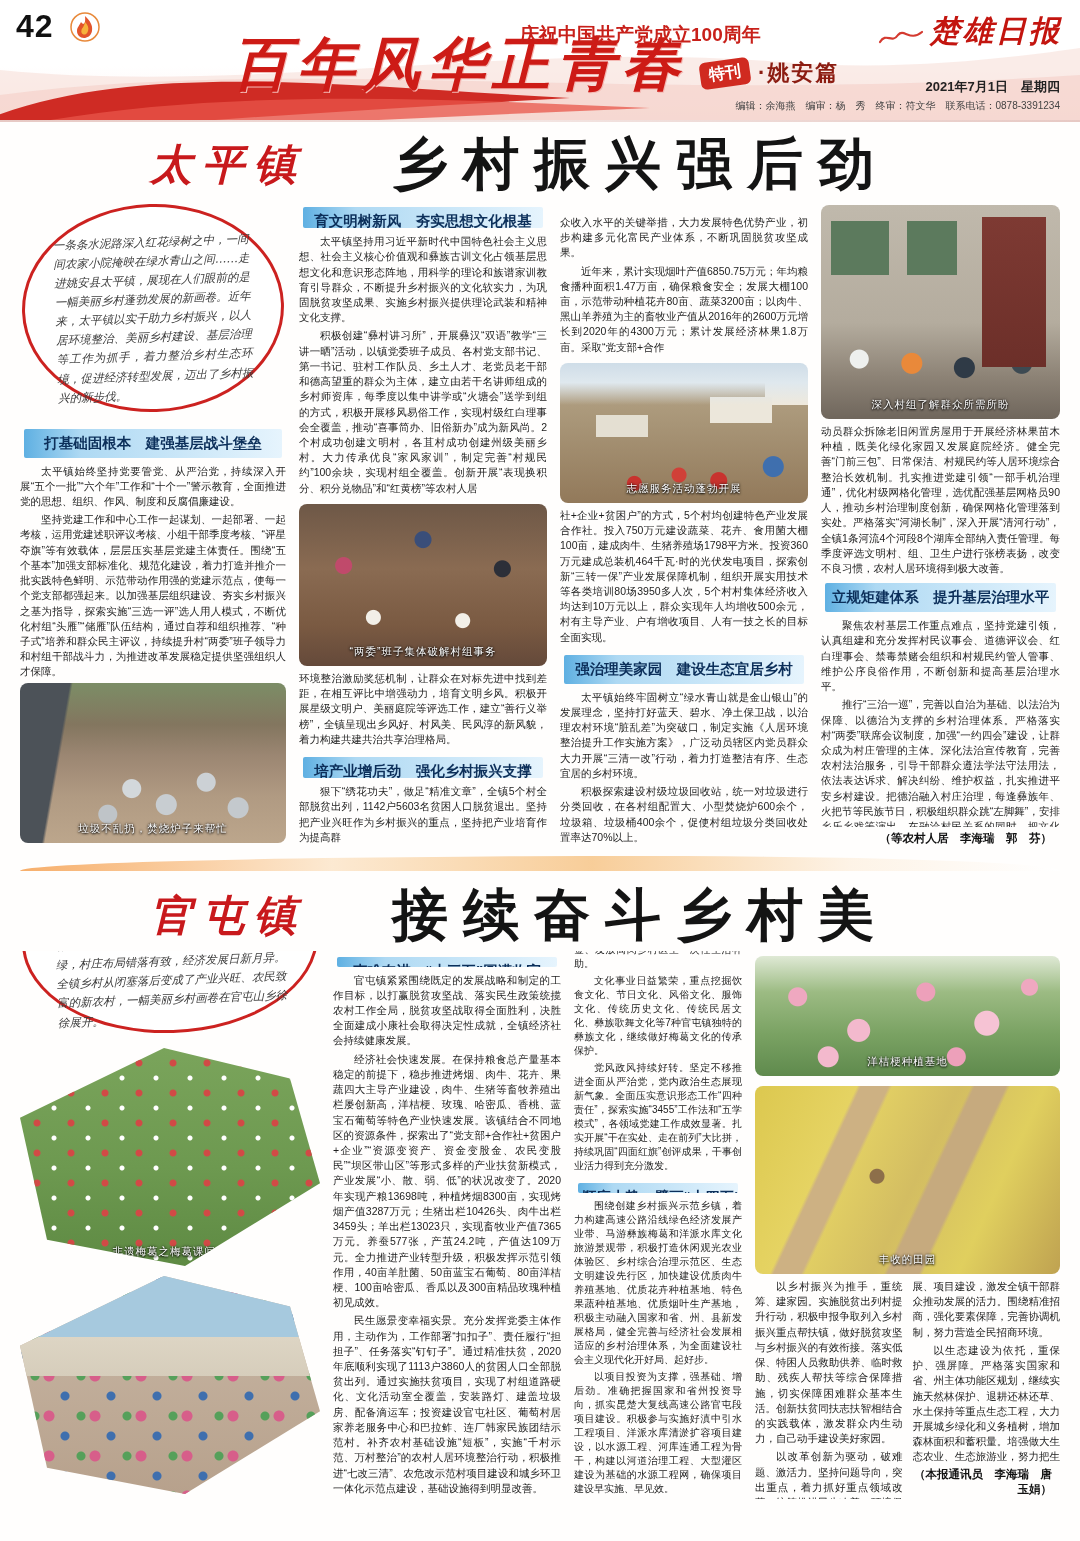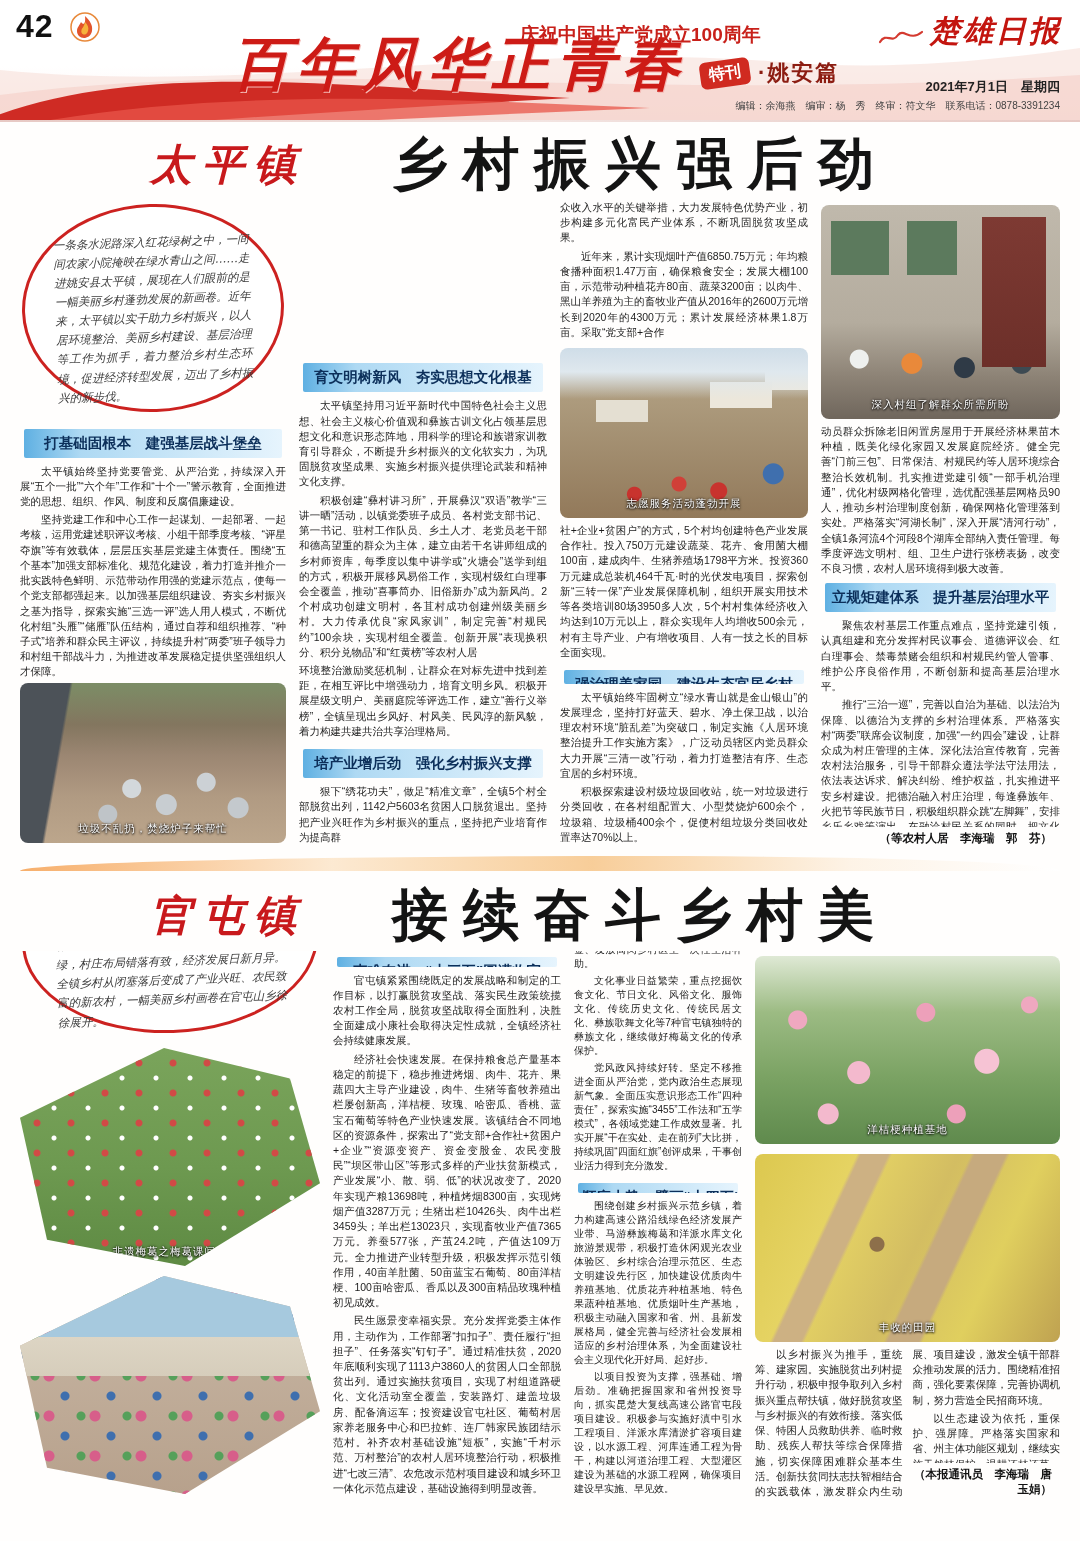--- a/index.html
+++ b/index.html
@@ -62,42 +62,42 @@
      radial-gradient(circle at 82% 78%,#c4c9cd 0 10px,rgba(0,0,0,0) 11px),
      radial-gradient(circle at 33% 82%,#bfc4c8 0 9px,rgba(0,0,0,0) 10px),
      linear-gradient(180deg,#7c8d66 0%,#83765f 26%,#9b8672 45%,#b09a82 70%,#bca68c 100%);}
   .ph-meeting{height:162px;background:
      radial-gradient(circle at 18% 38%,#c04a6b 0 8px,rgba(0,0,0,0) 9px),
      radial-gradient(circle at 50% 22%,#3a4e79 0 8px,rgba(0,0,0,0) 9px),
      radial-gradient(circle at 82% 40%,#2c2f38 0 8px,rgba(0,0,0,0) 9px),
      radial-gradient(circle at 30% 70%,#f2efe8 0 7px,rgba(0,0,0,0) 8px),
      radial-gradient(circle at 66% 72%,#f2efe8 0 7px,rgba(0,0,0,0) 8px),
      linear-gradient(180deg,#6e5847 0%,#8a6b52 40%,#7a5a42 75%,#64493a 100%);}
-  .ph-village{height:170px;background:
+  .ph-village{height:140px;background:
      linear-gradient(0deg,rgba(0,0,0,0) 0 70%,#dfe8ee 86%,#cfdde8 100%),
      radial-gradient(circle at 30% 86%,#c8332e 0 7px,rgba(0,0,0,0) 8px),
      radial-gradient(circle at 48% 80%,#d04038 0 7px,rgba(0,0,0,0) 8px),
      radial-gradient(circle at 64% 84%,#c8332e 0 8px,rgba(0,0,0,0) 9px),
      radial-gradient(circle at 86% 74%,#3f6fae 0 10px,rgba(0,0,0,0) 11px),
      linear-gradient(#ece7db,#ece7db),linear-gradient(#e4dfd2,#e4dfd2),linear-gradient(#efe9dc,#efe9dc),
      linear-gradient(180deg,#b9a98c 0%,#a79476 45%,#92795a 100%);
      background-repeat:no-repeat;
      background-size:100% 100%,100% 100%,100% 100%,100% 100%,100% 100%,62px 26px,52px 22px,58px 24px,100% 100%;
      background-position:0 0,0 0,0 0,0 0,0 0,150px 34px,36px 52px,205px 18px,0 0;}
   .ph-porch{height:214px;background:
      linear-gradient(#7e3a33,#6c2f29) , linear-gradient(#5c7a5d,#5c7a5d), linear-gradient(#5c7a5d,#5c7a5d),
      radial-gradient(circle at 16% 72%,#eef0ee 0 9px,rgba(0,0,0,0) 10px),
      radial-gradient(circle at 38% 74%,#e9893a 0 10px,rgba(0,0,0,0) 11px),
      radial-gradient(circle at 60% 76%,#2f3a46 0 10px,rgba(0,0,0,0) 11px),
      radial-gradient(circle at 84% 74%,#3d4a52 0 10px,rgba(0,0,0,0) 11px),
      linear-gradient(180deg,#c0b9ac 0%,#b4ac9e 55%,#8d8376 80%,#6f665c 100%);
      background-repeat:no-repeat;
      background-size:64px 150px,58px 54px,50px 54px,100% 100%,100% 100%,100% 100%,100% 100%,100% 100%;
      background-position:right 14px top 12px,10px 16px,86px 16px,0 0,0 0,0 0,0 0,0 0;}
-  .ph-flowers{height:188px;background:
+  .ph-flowers{height:120px;background:
      radial-gradient(circle at 14% 34%,#efa8c0 0 9px,rgba(0,0,0,0) 10px),
      radial-gradient(circle at 34% 62%,#f3b9cd 0 11px,rgba(0,0,0,0) 12px),
      radial-gradient(circle at 56% 30%,#eda0ba 0 9px,rgba(0,0,0,0) 10px),
      radial-gradient(circle at 76% 56%,#f6c3d4 0 12px,rgba(0,0,0,0) 13px),
      radial-gradient(circle at 90% 26%,#efa8c0 0 8px,rgba(0,0,0,0) 9px),
      radial-gradient(circle at 24% 84%,#f3b9cd 0 10px,rgba(0,0,0,0) 11px),
      radial-gradient(circle at 66% 84%,#eda0ba 0 9px,rgba(0,0,0,0) 10px),
      linear-gradient(180deg,#dfe9d5 0%,#9cbb83 30%,#7aa263 65%,#5f8a4d 100%);}
   .ph-rice{height:188px;background:
      linear-gradient(115deg,rgba(0,0,0,0) 0 26%,#cdb183 27% 34%,rgba(0,0,0,0) 35% 55%,#c6aa7e 56% 64%,rgba(0,0,0,0) 65%),
@@ -182,20 +182,23 @@
       </div>
       <div class="photo ph-cans">
         <span class="cap">垃圾不乱扔，焚烧炉子来帮忙</span>
       </div>
     </div>
 
     <div class="col c2">
       <div class="subhead">育文明树新风　夯实思想文化根基</div>
       <p class="bp">太平镇坚持用习近平新时代中国特色社会主义思想、社会主义核心价值观和彝族古训文化占领基层思想文化和意识形态阵地，用科学的理论和族谱家训教育引导群众，不断提升乡村振兴的文化软实力，为巩固脱贫攻坚成果、实施乡村振兴提供理论武装和精神文化支撑。</p>
       <p class="bp">积极创建“彝村讲习所”，开展彝汉“双语”教学“三讲一晒”活动，以镇党委班子成员、各村党支部书记、第一书记、驻村工作队员、乡土人才、老党员老干部和德高望重的群众为主体，建立由若干名讲师组成的乡村师资库，每季度以集中讲学或“火塘会”送学到组的方式，积极开展移风易俗工作，实现村级红白理事会全覆盖，推动“喜事简办、旧俗新办”成为新风尚。2个村成功创建文明村，各苴村成功创建州级美丽乡村。大力传承优良“家风家训”，制定完善“村规民约”100余块，实现村组全覆盖。创新开展“表现换积分、积分兑物品”和“红黄榜”等农村人居</p>
+      <div class="photo ph-meeting">
+        <span class="cap">“两委”班子集体破解村组事务</span>
+      </div>
       <p class="bp noindent">环境整治激励奖惩机制，让群众在对标先进中找到差距，在相互评比中增强动力，培育文明乡风。积极开展星级文明户、美丽庭院等评选工作，建立“善行义举榜”，全镇呈现出乡风好、村风美、民风淳的新风貌，着力构建共建共治共享治理格局。</p>
       <div class="subhead">培产业增后劲　强化乡村振兴支撑</div>
       <p class="bp">狠下“绣花功夫”，做足“精准文章”，全镇5个村全部脱贫出列，1142户5603名贫困人口脱贫退出。坚持把产业兴旺作为乡村振兴的重点，坚持把产业培育作为提高群</p>
     </div>
 
     <div class="col c3">
       <p class="bp noindent">众收入水平的关键举措，大力发展特色优势产业，初步构建多元化富民产业体系，不断巩固脱贫攻坚成果。</p>
       <p class="bp">近年来，累计实现烟叶产值6850.75万元；年均粮食播种面积1.47万亩，确保粮食安全；发展大棚100亩，示范带动种植花卉80亩、蔬菜3200亩；以肉牛、黑山羊养殖为主的畜牧业产值从2016年的2600万元增长到2020年的4300万元；累计发展经济林果1.8万亩。采取“党支部+合作</p>
       <div class="photo ph-village">
         <span class="cap">志愿服务活动蓬勃开展</span>

